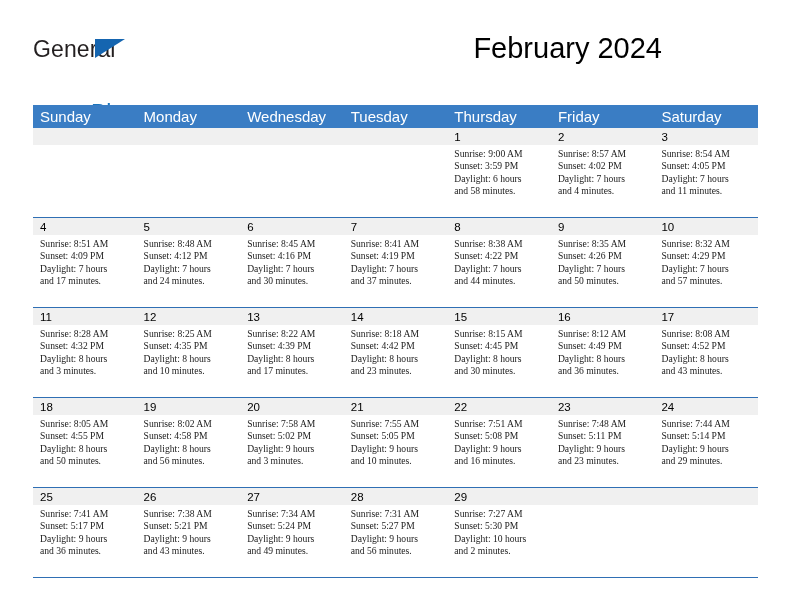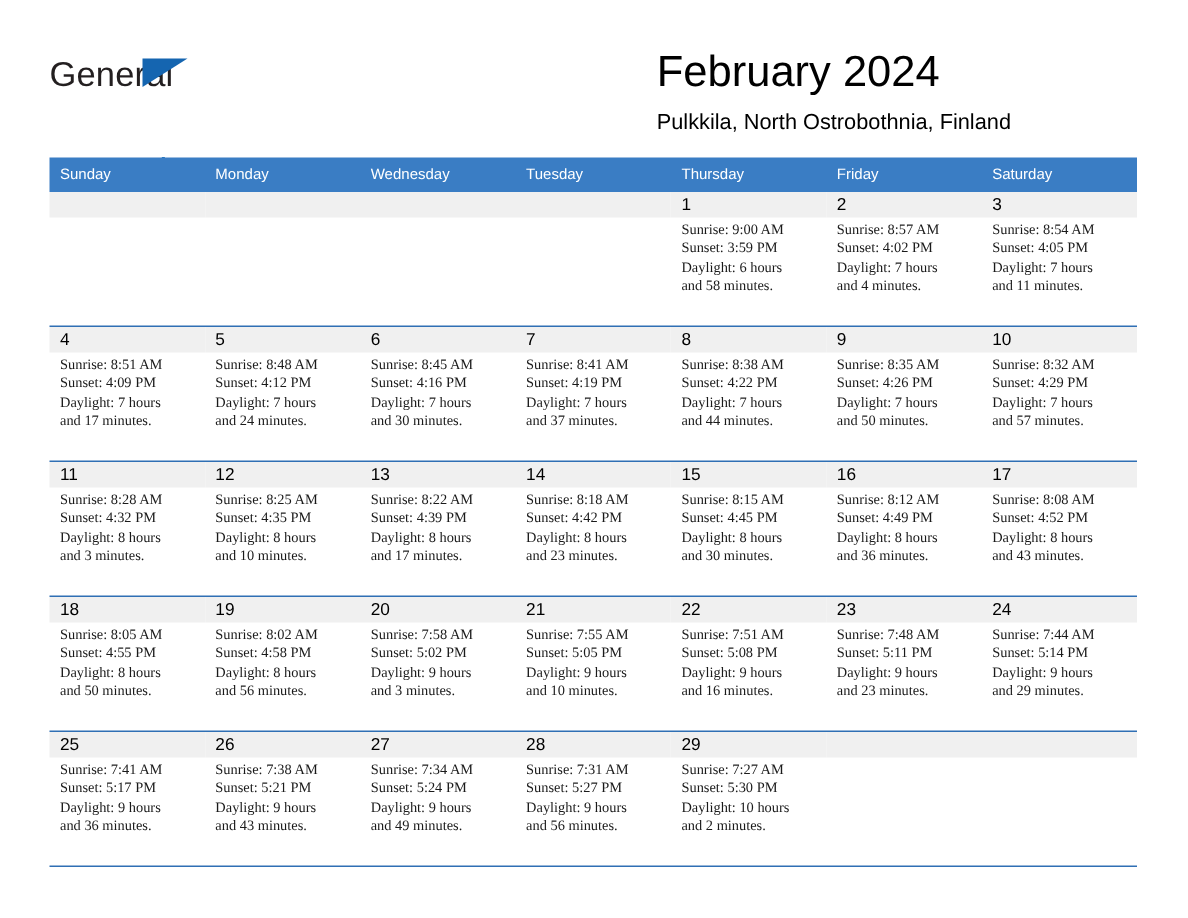--- a/index.html
+++ b/index.html
@@ -58,23 +58,23 @@
     position: absolute;
     left: 58px;
     top: 22px;
     font-size: 23px;
     color: #1b75bc;
     line-height: 26px;
     margin-top: 42px;
   }
   .title-block {
     position: absolute;
-    right: 0;
+    right: 12px;
     top: 0;
-    text-align: left;
+    text-align: right;
   }
   .month-title {
     font-size: 29px;
     color: #000000;
     line-height: 36px;
     white-space: nowrap;
   }
   .location {
     font-size: 14.5px;
     color: #000000;
@@ -92,21 +92,21 @@
   }
   .weekday-row {
     display: flex;
     background: #3a7dc4;
   }
   .weekday {
     flex: 1 1 0;
     box-sizing: border-box;
     padding: 4px 0 4px 7px;
     color: #ffffff;
-    font-size: 10px;
+    font-size: 15px;
     line-height: 15px;
     white-space: nowrap;
   }
   .week-row {
     display: flex;
     border-top: 1.6px solid #2f6fb4;
     position: relative;
   }
   .week-row:first-of-type {
     border-top: none;
@@ -153,21 +153,20 @@
   <div class="header">
 
     <div class="logo">
       <span class="logo-general">General</span>
       <span class="logo-tri"></span>
       <span class="logo-blue">Blue</span>
     </div>
 
     <div class="title-block">
       <div class="month-title">February 2024</div>
-      <div class="location">Pulkkila, North Ostrobothnia, Finland</div>
     </div>
 
   </div>
 
   <div class="calendar">
     <div class="weekday-row" id="weekday-row">
         <div class="weekday">Sunday</div>
         <div class="weekday">Monday</div>
         <div class="weekday">Wednesday</div>
         <div class="weekday">Tuesday</div>

